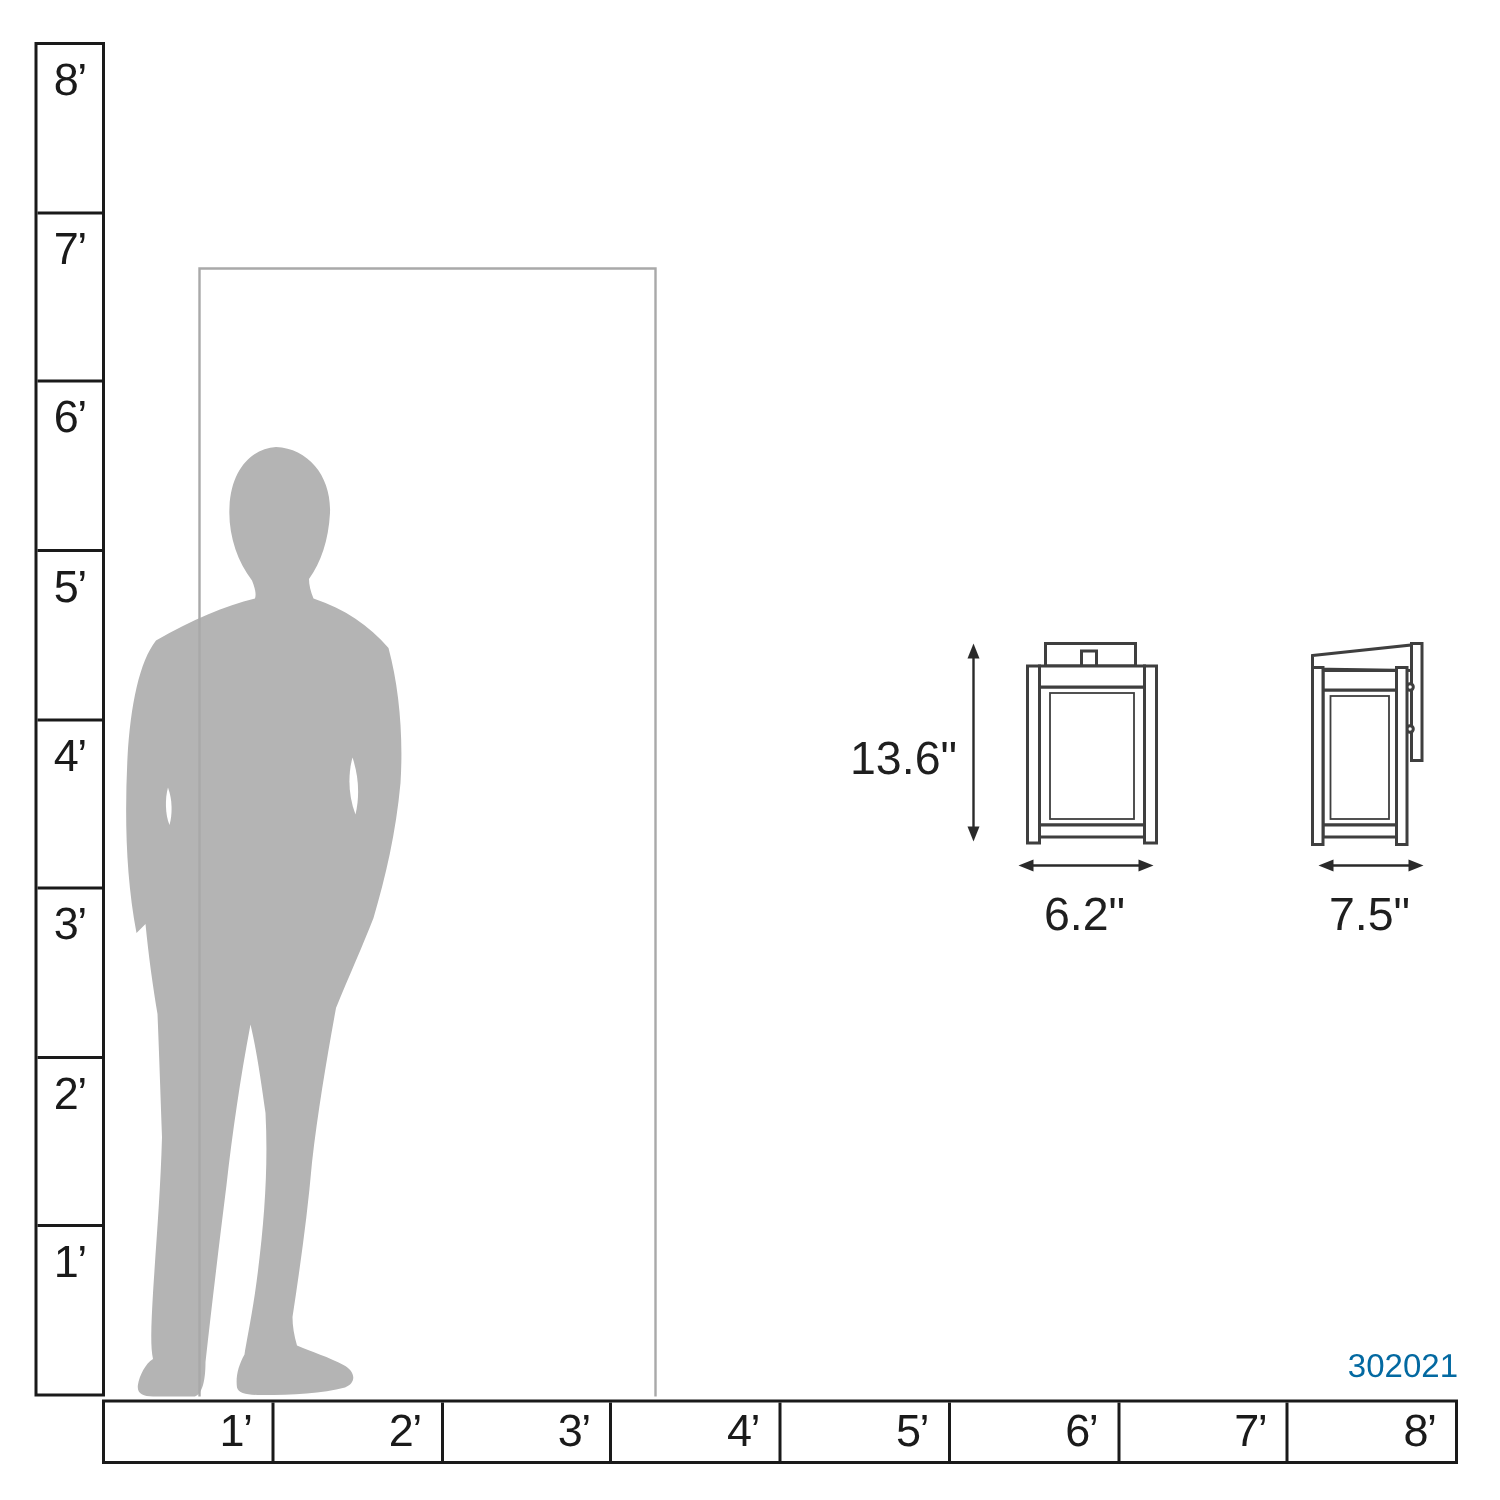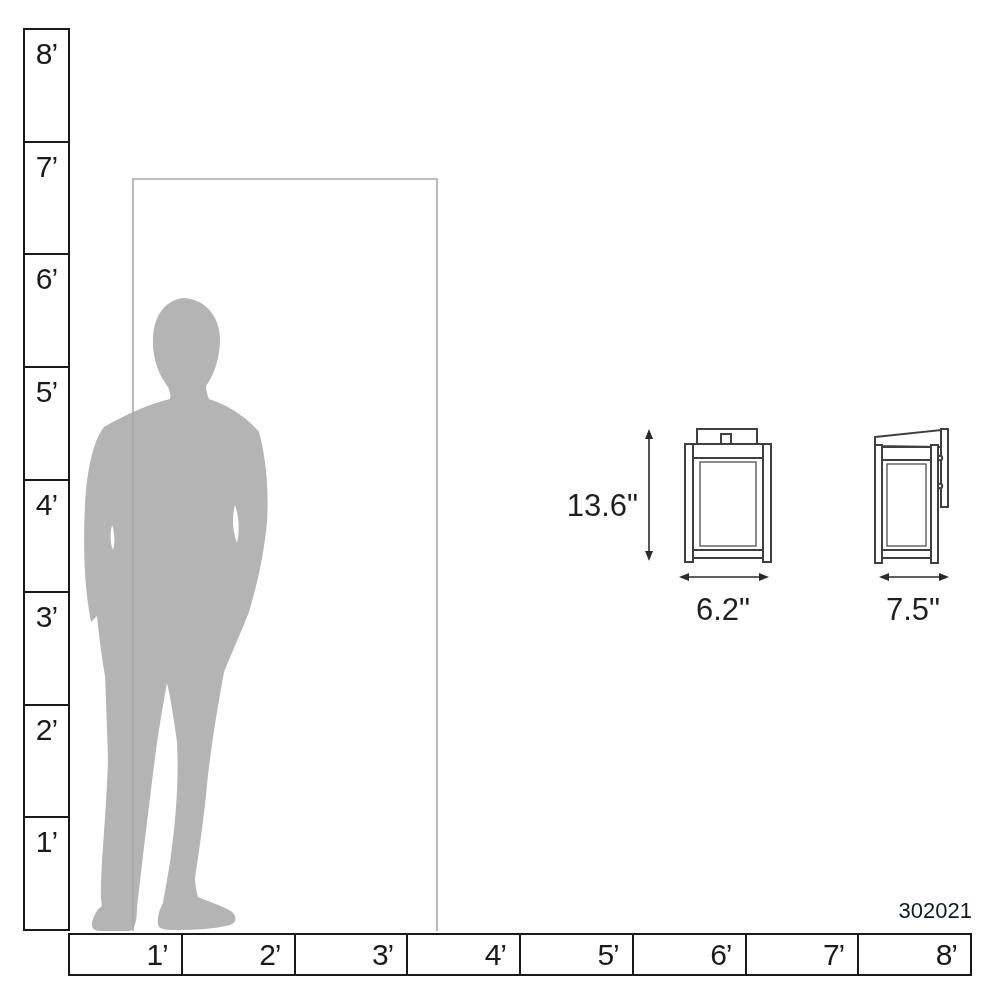--- a/index.html
+++ b/index.html
@@ -33,21 +33,21 @@
     display:block; padding-right:13px; font-size:30px; line-height:39px; letter-spacing:-1px;
   }
 
   
   .dim { position:absolute; font-size:31px; line-height:1.1; color:#1f1f1f; }
   .dim.height { left:498px; top:489px; width:140px; text-align:right; }
   .dim.width-front { left:653px; top:593px; width:140px; text-align:center; }
   .dim.width-side { left:843px; top:593px; width:140px; text-align:center; }
 
   .sku { position:absolute; left:832px; top:899px; width:140px; text-align:right;
-         font-size:22px; line-height:1.1; color:#0f172a; }
+         font-size:22px; line-height:1.1; color:#0369a1; }
 </style>
 </head>
 <body>
 
 <div class="stage">
 
   <svg class="drawing" width="1000" height="1000" viewBox="0 0 1000 1000">
 
     <g>
       <path fill="#b4b4b4" d="

